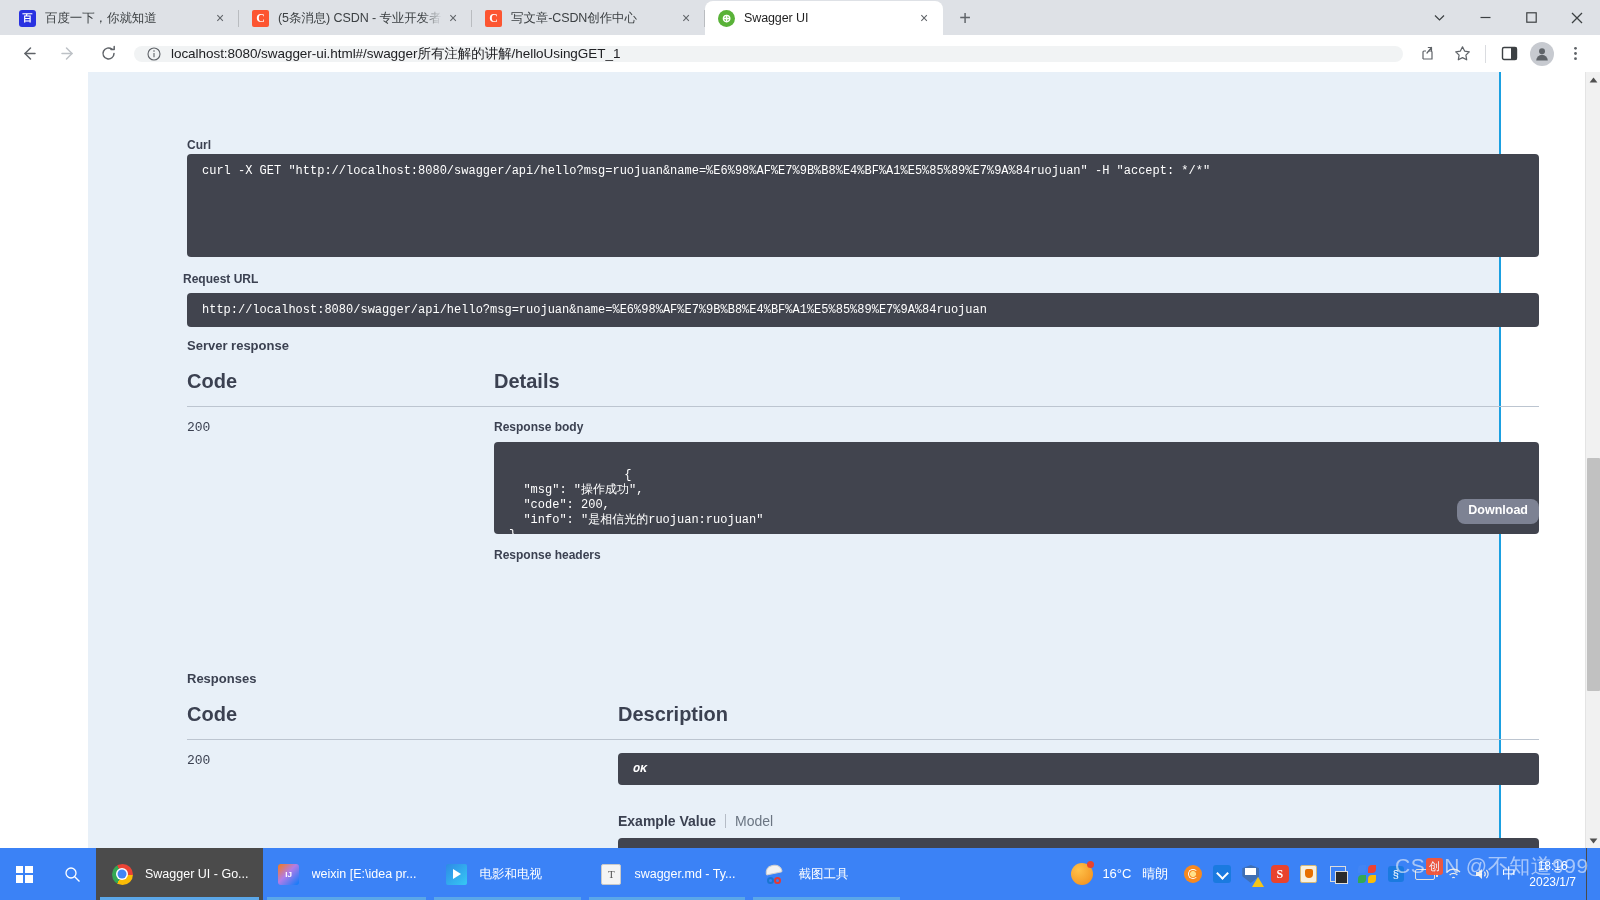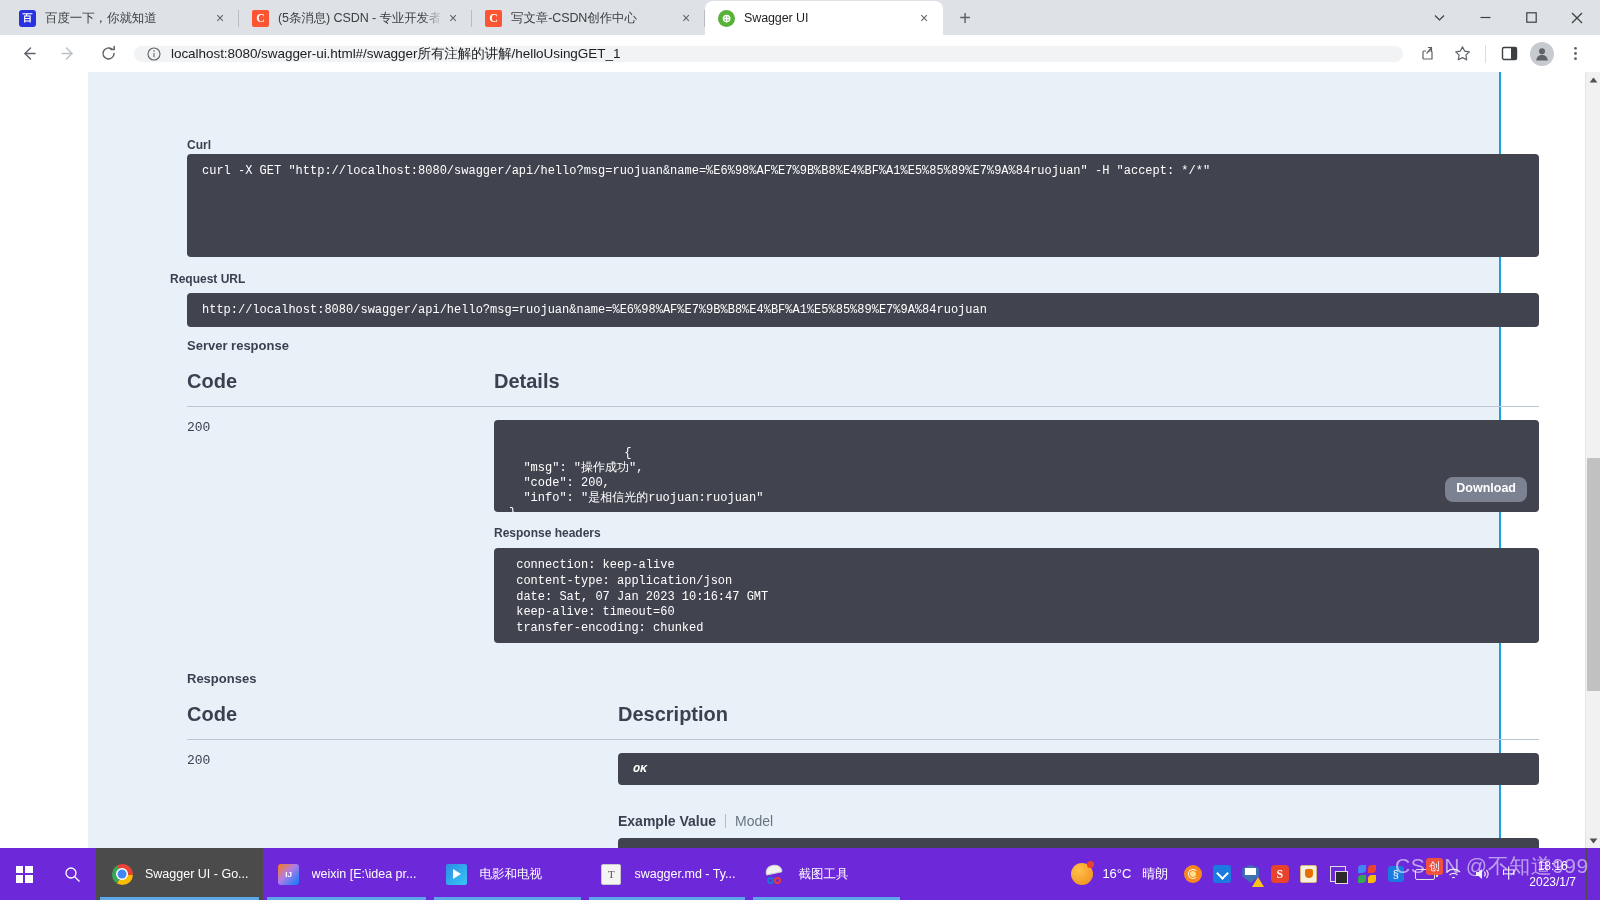--- a/index.html
+++ b/index.html
@@ -222,21 +222,21 @@
     white-space: pre;
     overflow: hidden;
   }
   #curl-label { position: absolute; left: 99px; top: 66px; }
   #curl-block {
     position: absolute;
     left: 99px; top: 82px;
     width: 1352px;
     height: 103px;
   }
-  #request-url-label { position: absolute; left: 82px; top: 200px; }
+  #request-url-label { position: absolute; left: 95px; top: 200px; }
   #request-url-block {
     position: absolute;
     left: 99px; top: 221px;
     width: 1352px;
     height: 34px;
     display: flex; align-items: center;
     padding: 0 15px;
   }
   #server-response-label { position: absolute; left: 99px; top: 266px; font-size: 13px; }
 
@@ -270,21 +270,21 @@
     color: #3b4151;
     margin-bottom: 8px;
   }
   #response-body-block {
     position: relative;
     height: 92px;
     padding: 11px 15px;
   }
   #download-button {
     position: absolute;
-    right: 12px; bottom: 10px;
+    right: 0; bottom: 10px;
     background: #7d8293;
     color: #ffffff;
     font-size: 12.5px;
     font-weight: bold;
     font-family: "Liberation Sans", sans-serif;
     padding: 5px 11px 6px;
     border-radius: 8px;
     line-height: 1.1;
   }
   #response-headers-label { margin-top: 14px; }
@@ -370,21 +370,21 @@
     width: 13px; height: 233px;
     background: #c1c1c1;
     border-radius: 1px;
   }
 
   
   #taskbar {
     position: absolute;
     left: 0; top: 848px;
     width: 1600px; height: 52px;
-    background: #6d28d9;
+    background: #3b82f6;
     display: flex;
     align-items: center;
   }
   #start-button {
     width: 48px; height: 52px;
     display: flex; align-items: center; justify-content: center;
   }
   #start-button .winlogo {
     width: 17px; height: 17px;
     display: grid;
@@ -838,35 +838,31 @@
 
         <div id="sr-table">
           <div class="sr-head">
             <div class="col-code sr-col-title">Code</div>
             <div class="sr-col-title">Details</div>
           </div>
 
           <div class="sr-body">
             <div class="col-code">200</div>
             <div class="col-details">
+              <div class="details-label">Response body</div>
               <div class="code-block" id="response-body-block">
                 <span>{
   "msg": "操作成功",
   "code": 200,
   "info": "是相信光的ruojuan:ruojuan"
 }</span>
                 <div id="download-button">Download</div>
               </div>
 
               <div class="details-label" id="response-headers-label">Response headers</div>
-              <div class="code-block" id="response-headers-block"> connection: keep-alive 
- content-type: application/json 
- date: Sat, 07 Jan 2023 10:16:47 GMT 
- keep-alive: timeout=60 
- transfer-encoding: chunked </div>
             </div>
           </div>
         </div>
 
         <div class="sec-label" id="responses-label">Responses</div>
 
         <div id="resp-table">
           <div class="resp-head">
             <div class="col-code sr-col-title">Code</div>
             <div class="sr-col-title">Description</div>

